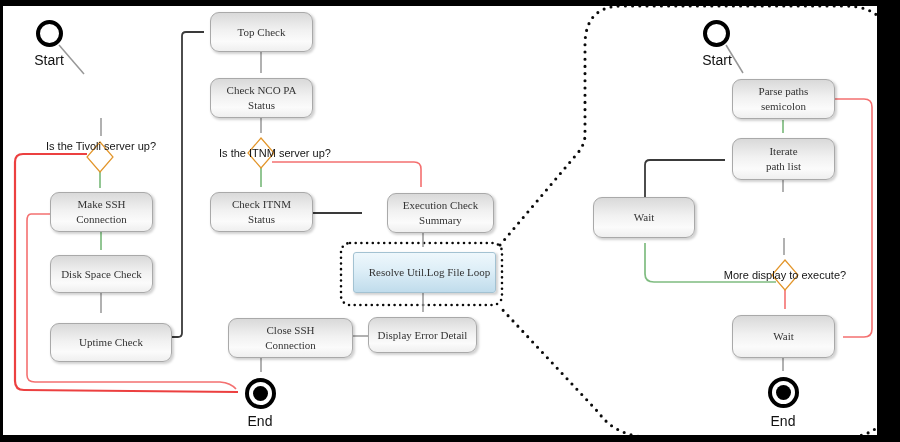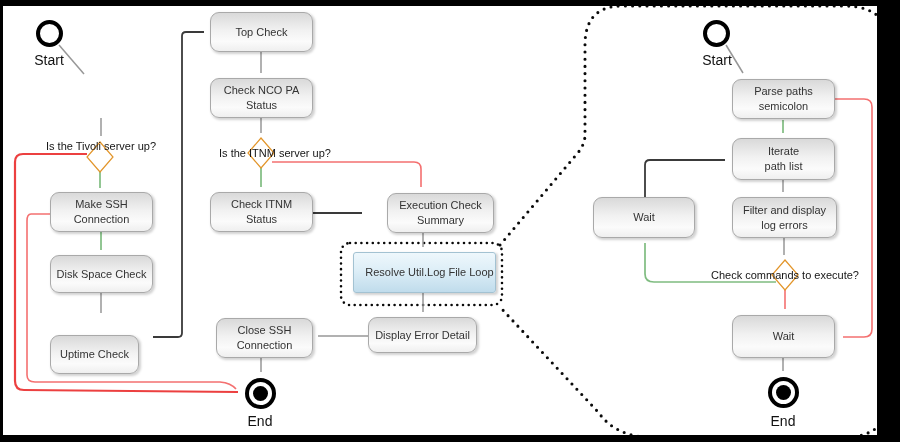--- a/index.html
+++ b/index.html
@@ -7,21 +7,21 @@
     position:relative; width:900px; height:442px; background:#ffffff;
     font-family:"Liberation Sans","DejaVu Sans",sans-serif; overflow:hidden;
   }
   .layer { position:absolute; left:0; top:0; z-index:1; }
   .node {
     position:absolute; z-index:2; box-sizing:border-box;
     display:flex; align-items:center; justify-content:center;
     background:linear-gradient(180deg,#d9d9d9 0%,#f1f1f1 45%,#fbfbfb 75%,#efefef 100%);
     border:1px solid #a9a9a9; border-radius:9px;
     box-shadow:1.5px 1.5px 2.5px rgba(0,0,0,0.18);
-    font-size:11px; line-height:1.32; color:#333; text-align:center;
+    font-size:11px; line-height:1.32; color:#333; text-align:center;font-family:Liberation Serif, serif;
   }
   .node span { white-space:pre-line; }
   .node.blue {
     background:linear-gradient(180deg,#eef7fc 0%,#ddeef7 45%,#c0dcec 100%);
     border:1px solid #a3c2d2; border-radius:3px;padding-left:10px;
   }
   .tag {
     position:absolute; z-index:3; font-size:14px; color:#111; text-align:center;
   }
   .q {
@@ -130,21 +130,21 @@
 
   <div class="node" style="left:50px;top:192px;width:103px;height:40px">
     <span>Make SSH
 Connection</span>
     </div>
 
   <div class="node" style="left:50px;top:255px;width:103px;height:38px">
     <span>Disk Space Check</span>
     </div>
 
-  <div class="node" style="left:50px;top:335px;width:89px;height:39px">
+  <div class="node" style="left:50px;top:323px;width:122px;height:39px">
     <span>Uptime Check</span>
     </div>
 
   <div class="circle-end" style="left:245px;top:378px"></div>
   <div class="tag" style="left:235px;top:413px;width:50px">End</div>
 
   <div class="node" style="left:210px;top:12px;width:103px;height:40px">
     <span>Top Check</span>
     </div>
 
@@ -166,48 +166,44 @@
     </div>
 
   <div class="node blue" style="left:353px;top:252px;width:143px;height:41px">
     <span>Resolve Util.Log File Loop</span>
     </div>
 
   <div class="node" style="left:368px;top:317px;width:109px;height:36px">
     <span>Display Error Detail</span>
     </div>
 
-  <div class="node" style="left:216px;top:318px;width:97px;height:40px">
+  <div class="node" style="left:228px;top:318px;width:125px;height:40px">
     <span>Close SSH
 Connection</span>
     </div>
 
   <div class="circle-start" style="left:703px;top:20px"></div>
   <div class="tag" style="left:692px;top:52px;width:50px">Start</div>
 
   <div class="node" style="left:732px;top:138px;width:103px;height:42px">
     <span>Iterate
 path list</span>
     </div>
 
   <div class="node" style="left:732px;top:79px;width:103px;height:40px">
     <span>Parse paths
 semicolon</span>
     </div>
 
-  <div class="node" style="left:732px;top:197px;width:105px;height:41px">
-    <span>Filter and display
-log errors</span>
-    </div>
 
   <div class="node" style="left:593px;top:197px;width:102px;height:41px">
     <span>Wait</span>
     </div>
 
-  <div class="q" style="left:705px;top:269px;width:160px">Check commands to execute?</div>
+  <div class="q" style="left:705px;top:269px;width:160px">More display to execute?</div>
 
   <div class="node" style="left:732px;top:315px;width:103px;height:43px">
     <span>Wait</span>
     </div>
 
   <div class="circle-end" style="left:768px;top:377px"></div>
   <div class="tag" style="left:758px;top:413px;width:50px">End</div>
 
   <div class="frame" style="left:0;top:0;width:900px;height:6px"></div>
   <div class="frame" style="left:0;top:0;width:3px;height:442px"></div>

